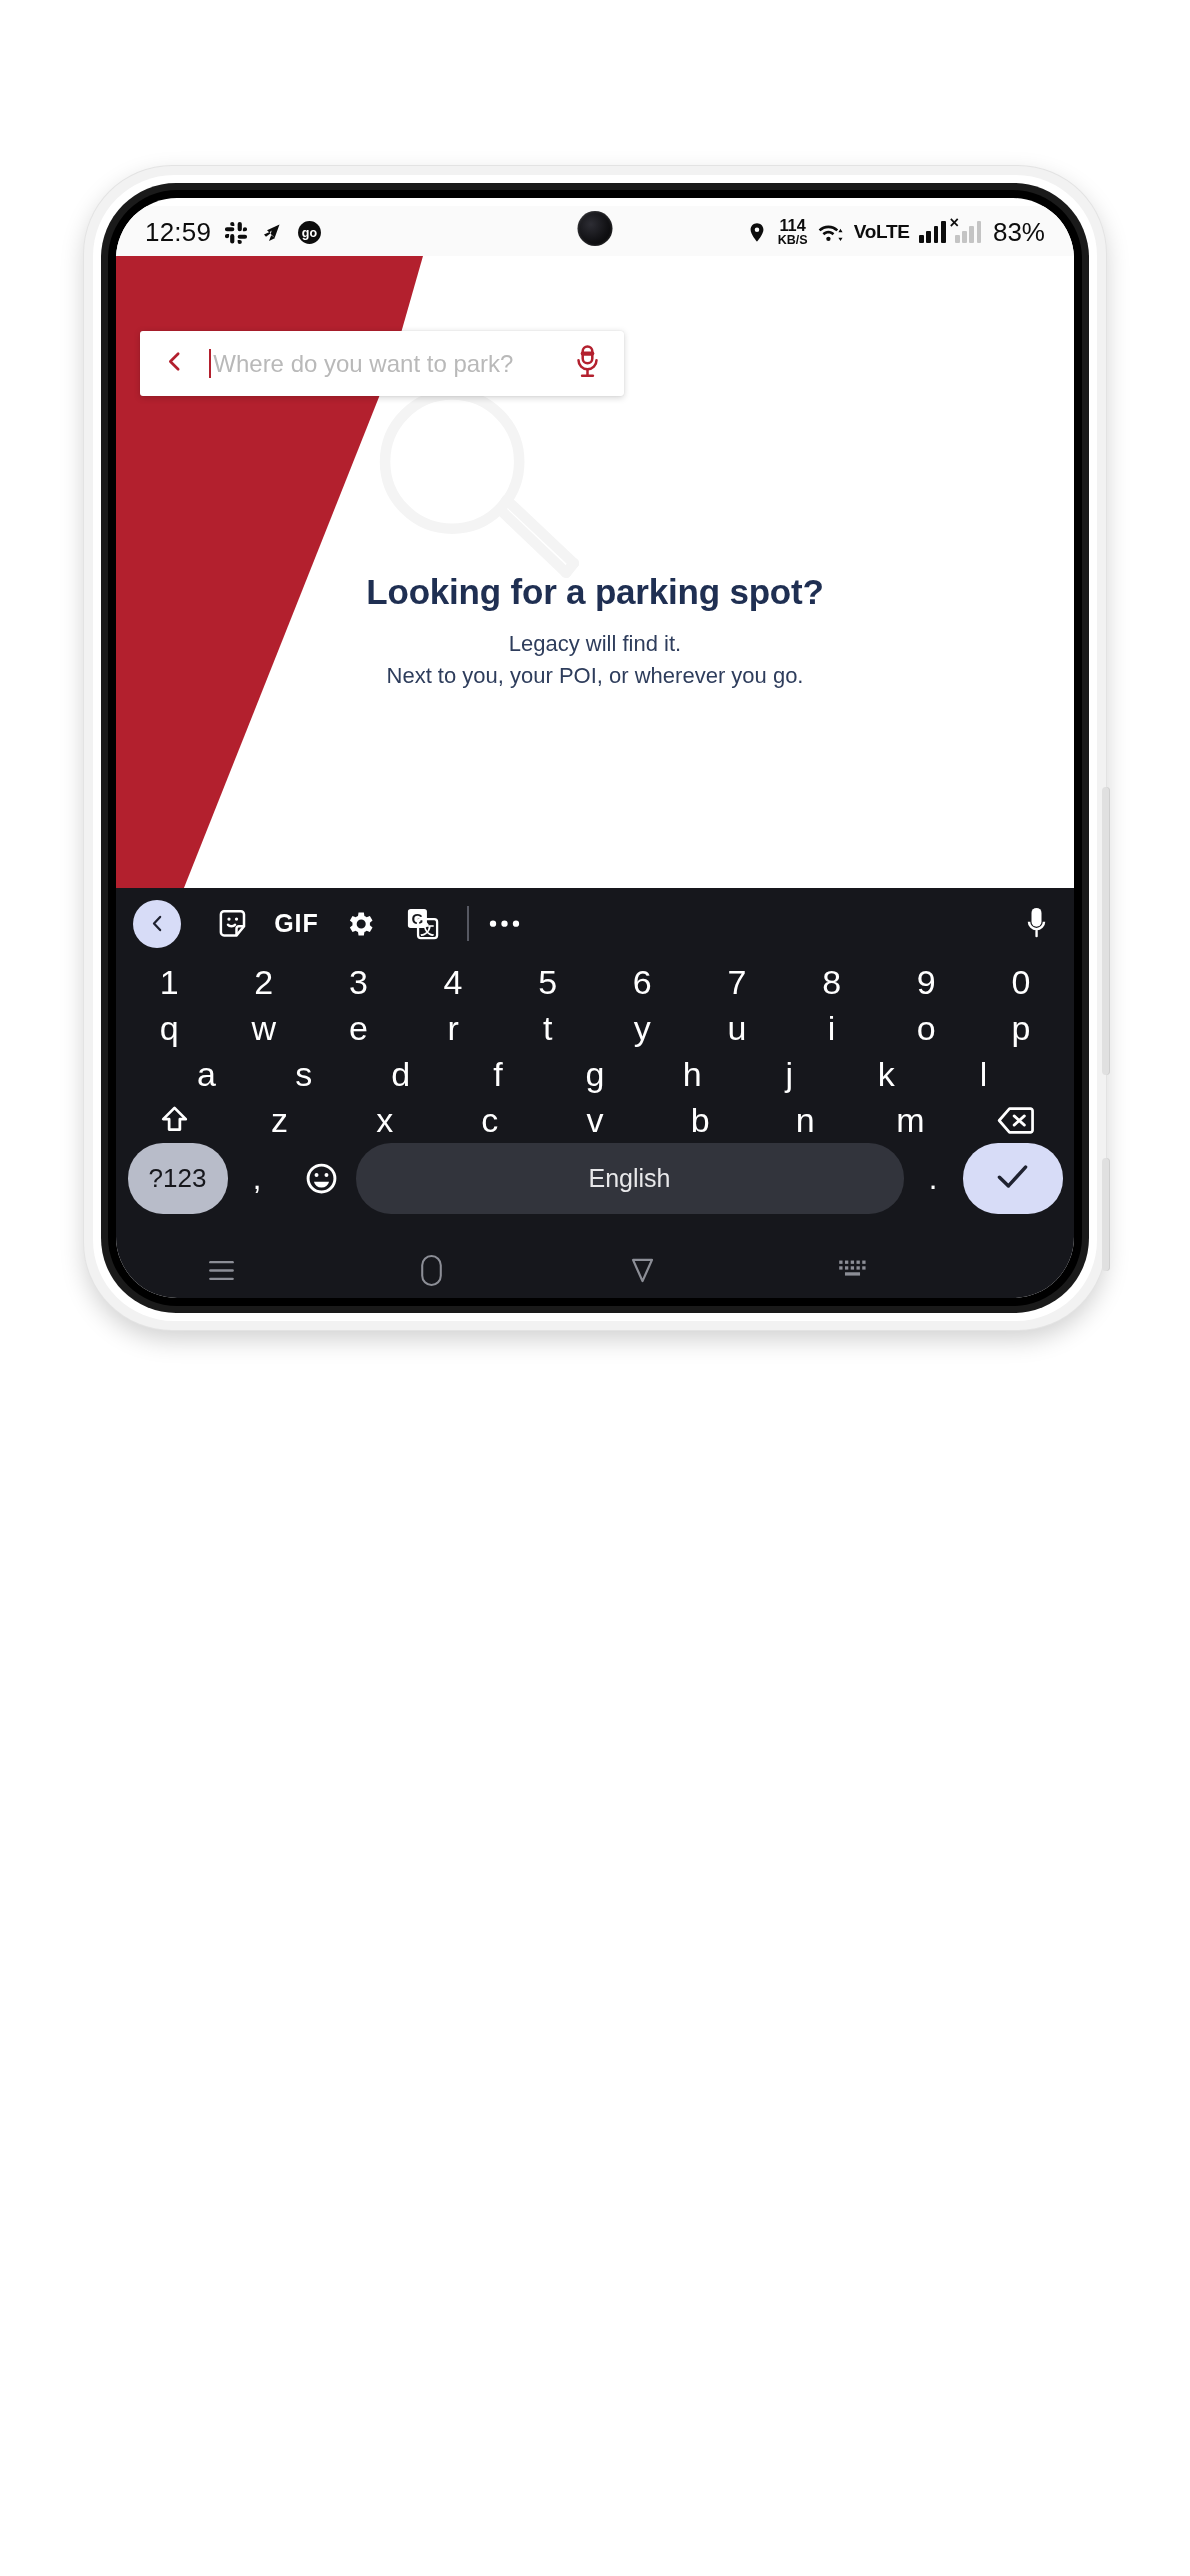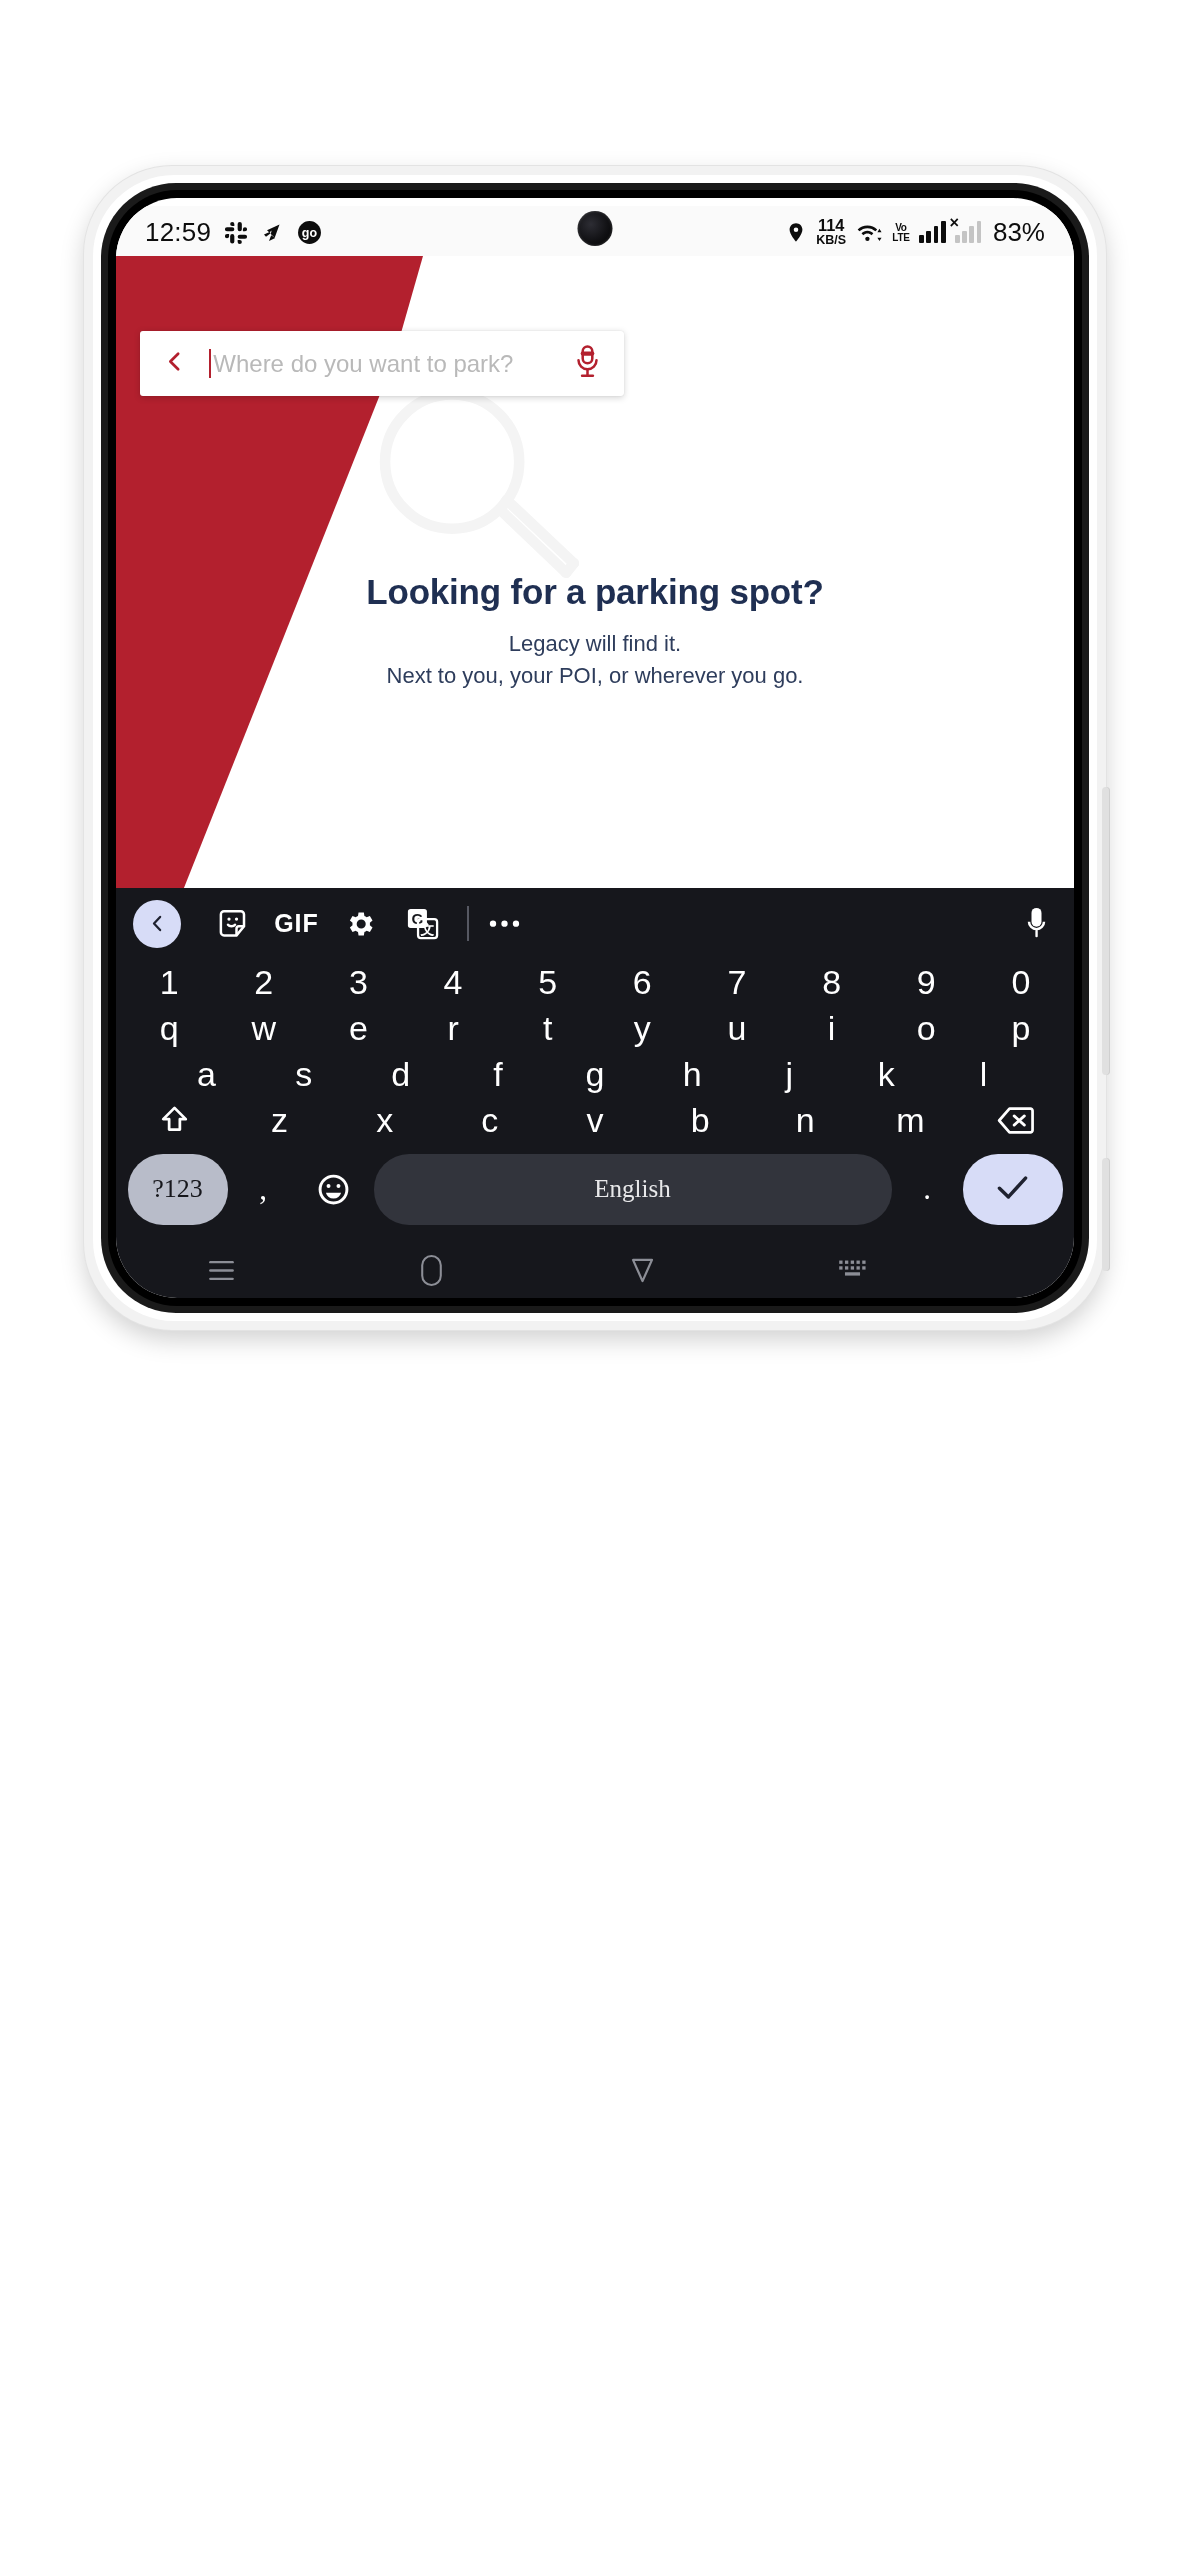--- a/index.html
+++ b/index.html
@@ -78,22 +78,22 @@
   .sb-left { display: flex; align-items: center; gap: 12.5px; }
   .sb-right { display: flex; align-items: center; gap: 9.6px; margin-left: auto; }
   #status-clock { font-size: 26px; font-weight: 400; letter-spacing: 0.2px; }
   .sb-icon { display: inline-flex; align-items: center; }
   #net-speed {
     display: flex; flex-direction: column; align-items: center;
     line-height: .98; font-size: 16.3px; font-weight: 700;
   }
   #net-speed .u { font-size: 12.5px; }
   #volte-badge {
-    display: flex; flex-direction: column; align-items: center;
-    line-height: .98; font-size: 10px; font-weight: 800; letter-spacing: -0.3px;
+    display: flex; align-items: center;
+    line-height: .98; font-size: 19px; font-weight: 800; letter-spacing: -0.3px;
   }
   #battery-text { font-size: 26px; font-weight: 500; margin-left: 1.9px; }
   .bars { display: flex; align-items: flex-end; gap: 2.4px; height: 21px; }
   .bars i { width: 4.8px; background: #0d0d0d; border-radius: 1px; display: block; }
   .bars i:nth-child(1){height:7.7px}.bars i:nth-child(2){height:12.5px}
   .bars i:nth-child(3){height:17px}.bars i:nth-child(4){height:22px}
   .bars.dim i { background: #c4c4c4; }
   #sim2-group { position: relative; display:flex; align-items:flex-end; }
   #sim2-x { position:absolute; top:-8.6px; left:-5.7px; font-size:16.3px; font-weight:600; }
 
@@ -220,23 +220,23 @@
     color: #ffffff;
     font-size: 34px; font-weight: 400;
     cursor: pointer;
     height: 100%;
     font-family: "Liberation Sans", sans-serif;
   }
   #kb-row-letters2 { padding: 0 42px; }
   #kb-row-letters3 { padding: 0 5.8px; }
 
   #kb-row-bottom {
-    display: flex; align-items: center;
+    display: flex; 
     padding: 0 11.5px 7.7px 11.5px;
-    height: 100px; gap: 6px; font-family: Liberation Serif, serif;
+    height: 100px; gap: 0;
   }
   #key-symbols {
     width: 100px; height: 71px; border-radius: 35px;
     background: #b8bcc9;
     color: #16171c; font-size: 26px; font-weight: 500;
     display: flex; align-items: center; justify-content: center;
     cursor: pointer;
   }
   #key-comma, #key-period {
     width: 59px; height: 71px;

